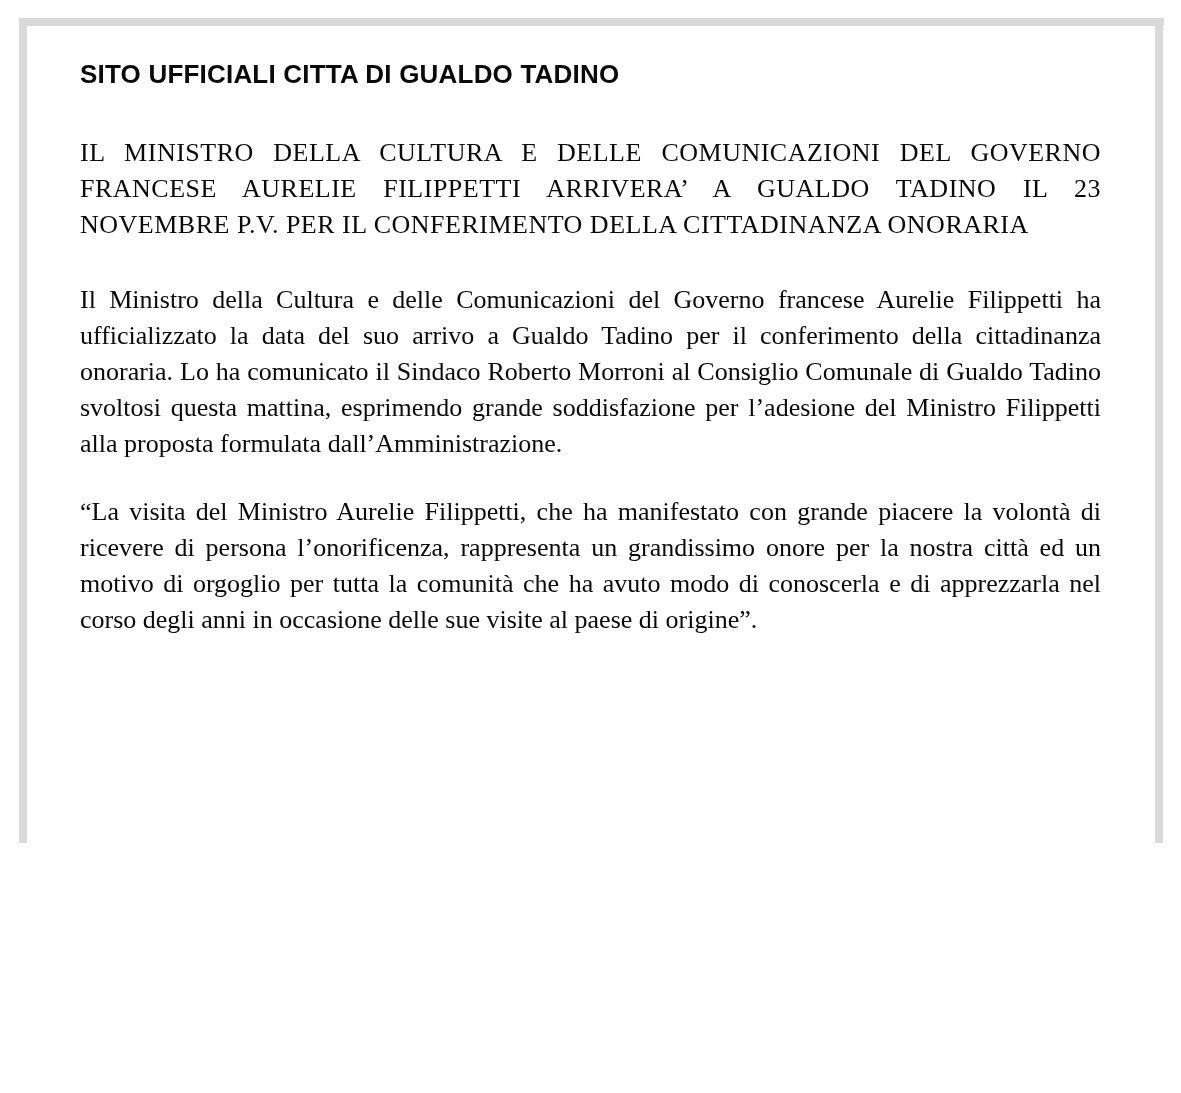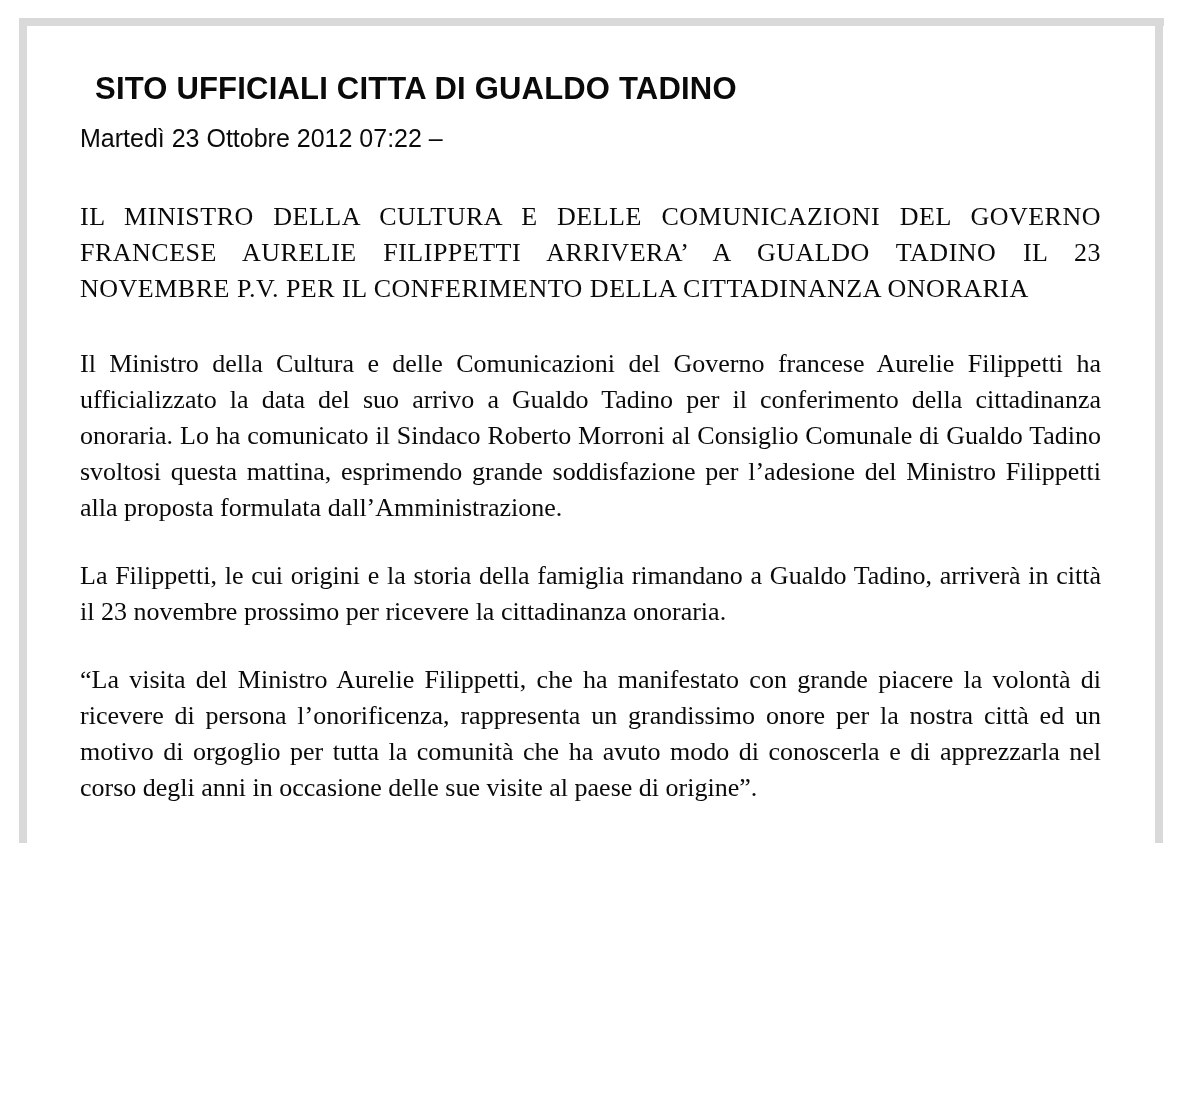--- a/index.html
+++ b/index.html
@@ -38,25 +38,25 @@
     width: 8px;
     height: 825px;
   }
   .content {
     position: absolute;
     left: 80px;
     top: 57px;
     width: 1021px;
   }
   .site-title {
-    font-size: 31px;
+    font-size: 26px;
     line-height: 34px;
     font-weight: bold;
     letter-spacing: 0.2px;
-    margin: 15px;
+    margin: 0;
   }
   .date-line {
     font-size: 25px;
     line-height: 34px;
     font-weight: normal;
     margin: 0;
   }
   .headline {
     margin: 43px 0 0 0;
     font-size: 28px;
@@ -91,25 +91,23 @@
 <div>
 
   <div class="border-strip border-top"></div>
   <div class="border-strip border-left"></div>
   <div class="border-strip border-right"></div>
 
   <div class="content">
 
     <div class="site-title">SITO UFFICIALI CITTA DI GUALDO TADINO</div>
 
-    <div class="date-line">Martedì 23 Ottobre 2012 07:22 –</div>
 
 
     <p class="subheadline">IL MINISTRO DELLA CULTURA E DELLE COMUNICAZIONI DEL GOVERNO FRANCESE AURELIE FILIPPETTI ARRIVERA’ A GUALDO TADINO IL 23 NOVEMBRE P.V. PER IL CONFERIMENTO DELLA CITTADINANZA ONORARIA</p>
 
     <p class="body-para">Il Ministro della Cultura e delle Comunicazioni del Governo francese Aurelie Filippetti ha ufficializzato la data del suo arrivo a Gualdo Tadino per il conferimento della cittadinanza onoraria. Lo ha comunicato il Sindaco Roberto Morroni al Consiglio Comunale di Gualdo Tadino svoltosi questa mattina, esprimendo grande soddisfazione per l’adesione del Ministro Filippetti alla proposta formulata dall’Amministrazione.</p>
 
-    <p class="body-para">La Filippetti, le cui origini e la storia della famiglia rimandano a Gualdo Tadino, arriverà in città il 23 novembre prossimo per ricevere la cittadinanza onoraria.</p>
 
     <p class="body-para">“La visita del Ministro Aurelie Filippetti, che ha manifestato con grande piacere la volontà di ricevere di persona l’onorificenza, rappresenta un grandissimo onore per la nostra città ed un motivo di orgoglio per tutta la comunità che ha avuto modo di conoscerla e di apprezzarla nel corso degli anni in occasione delle sue visite al paese di origine”.</p>
 
   </div>
 </div>
 
 </body></html>

